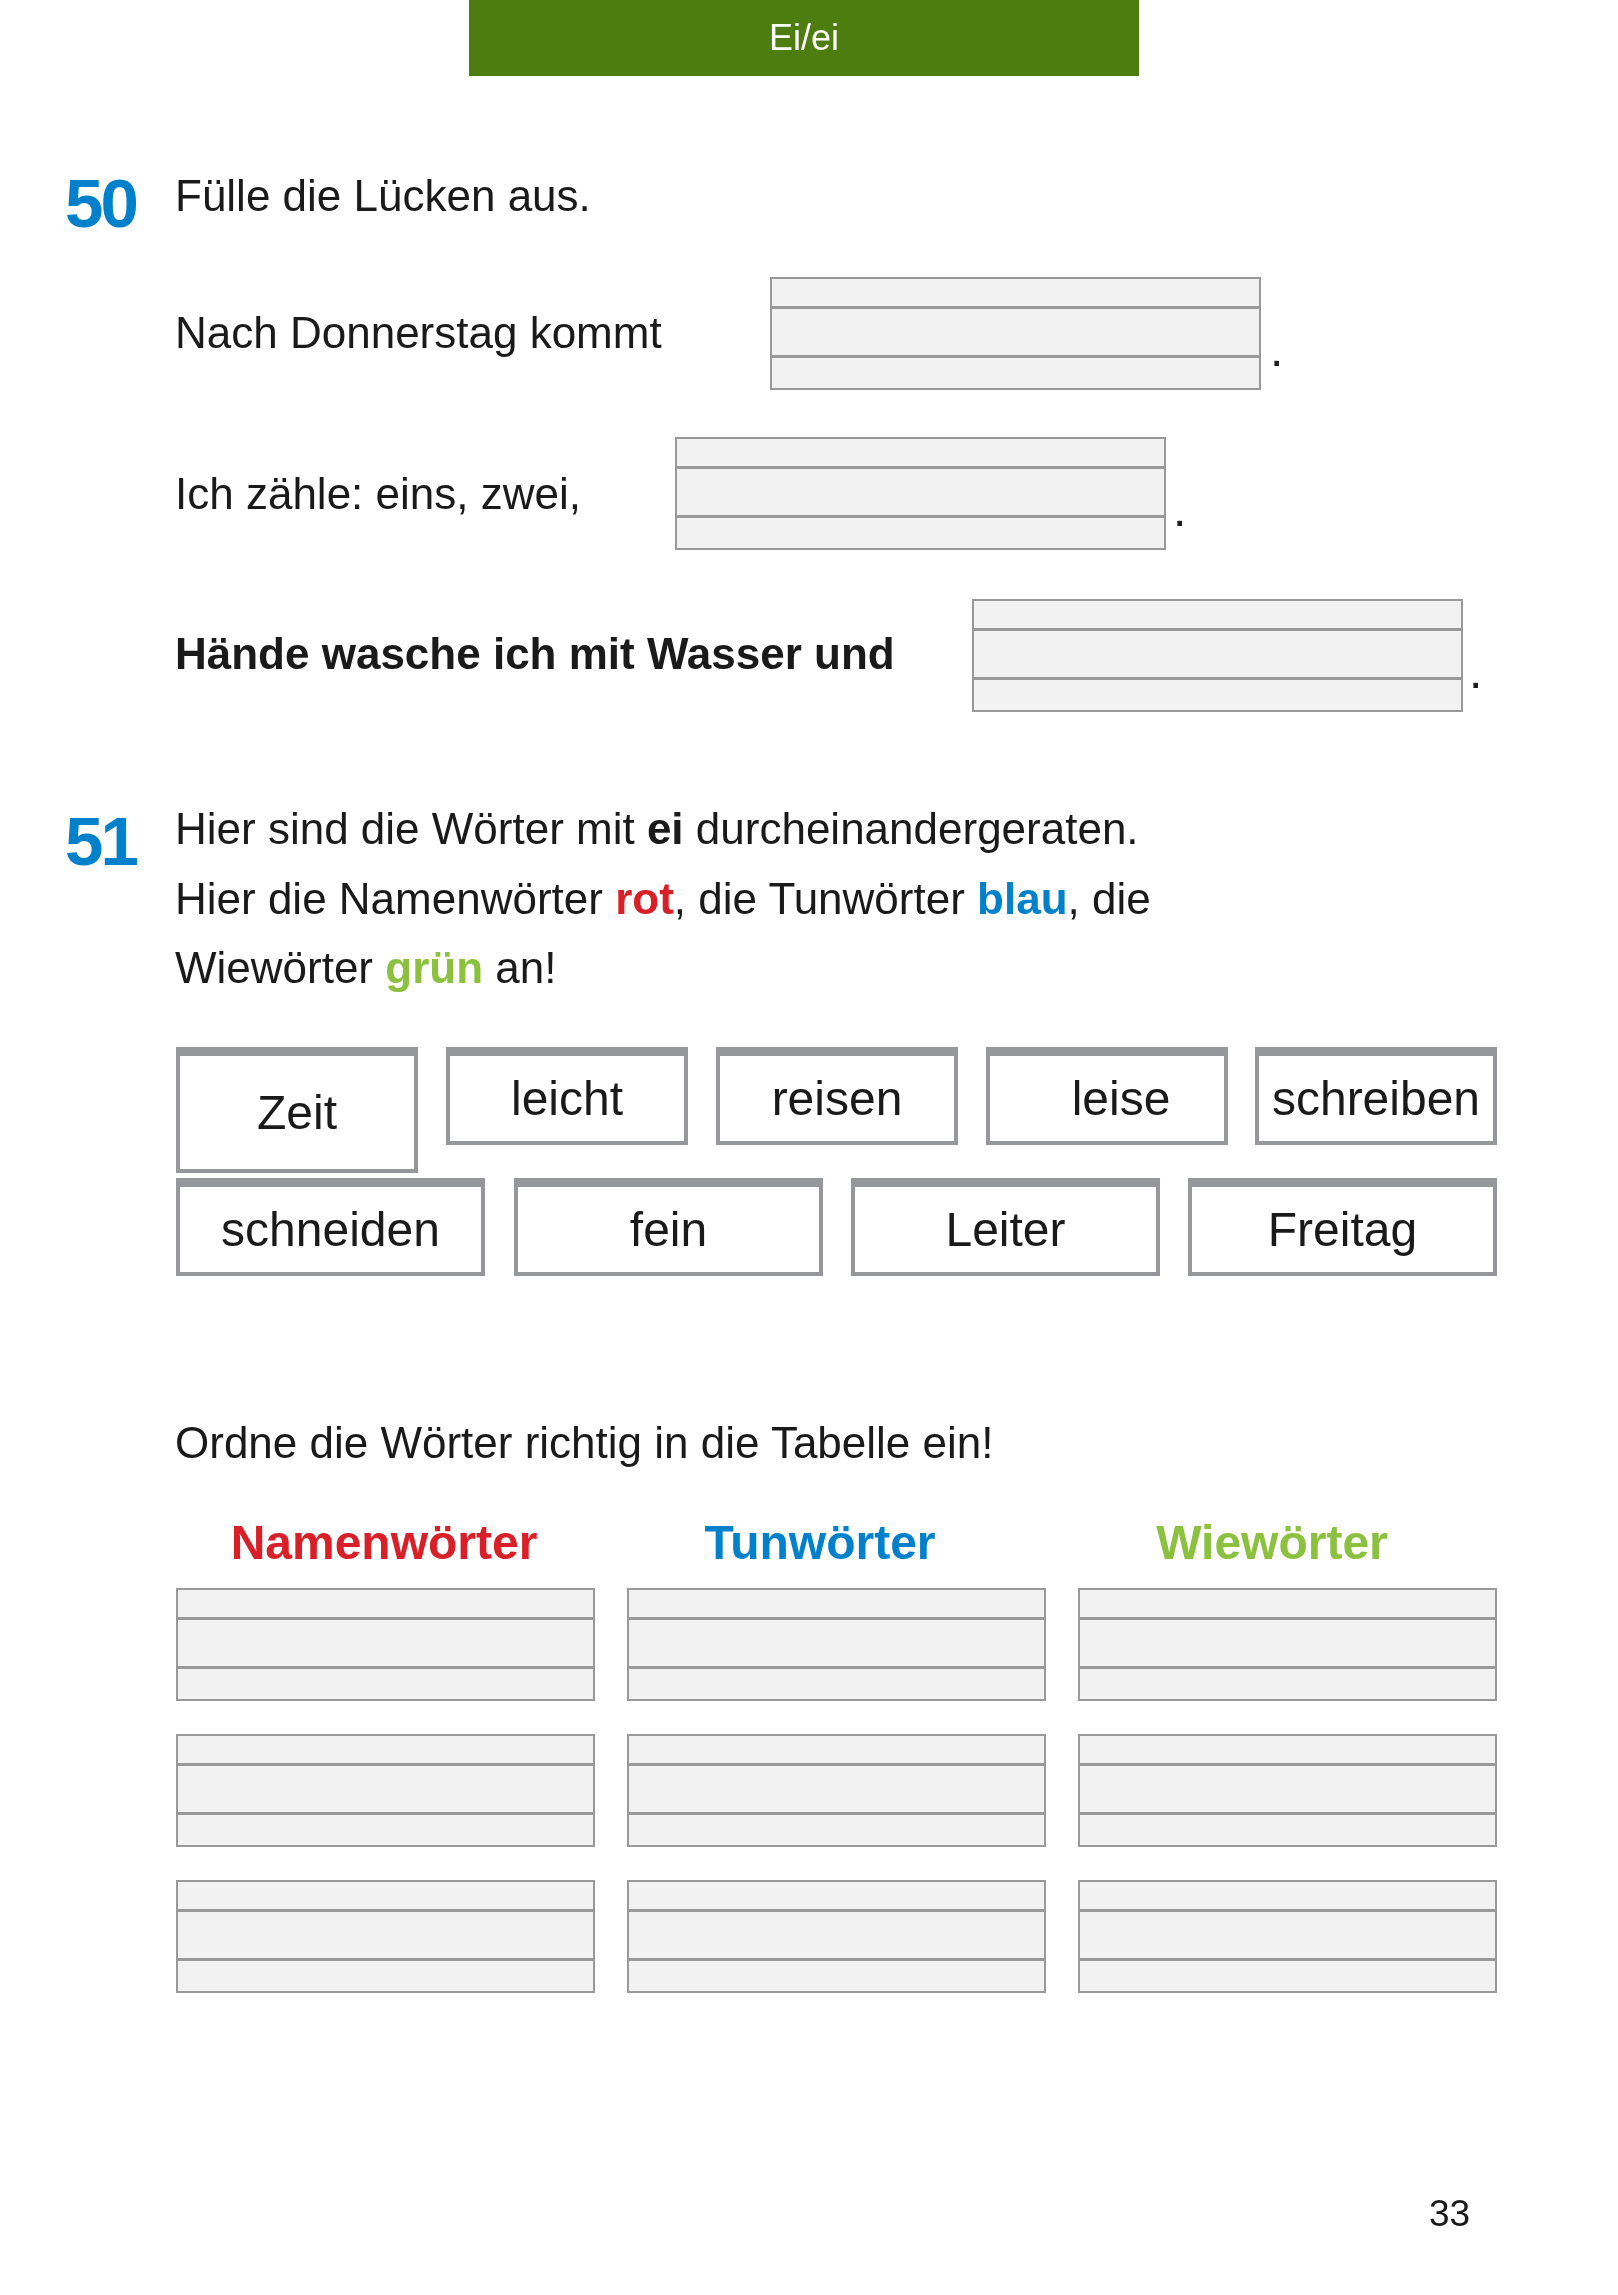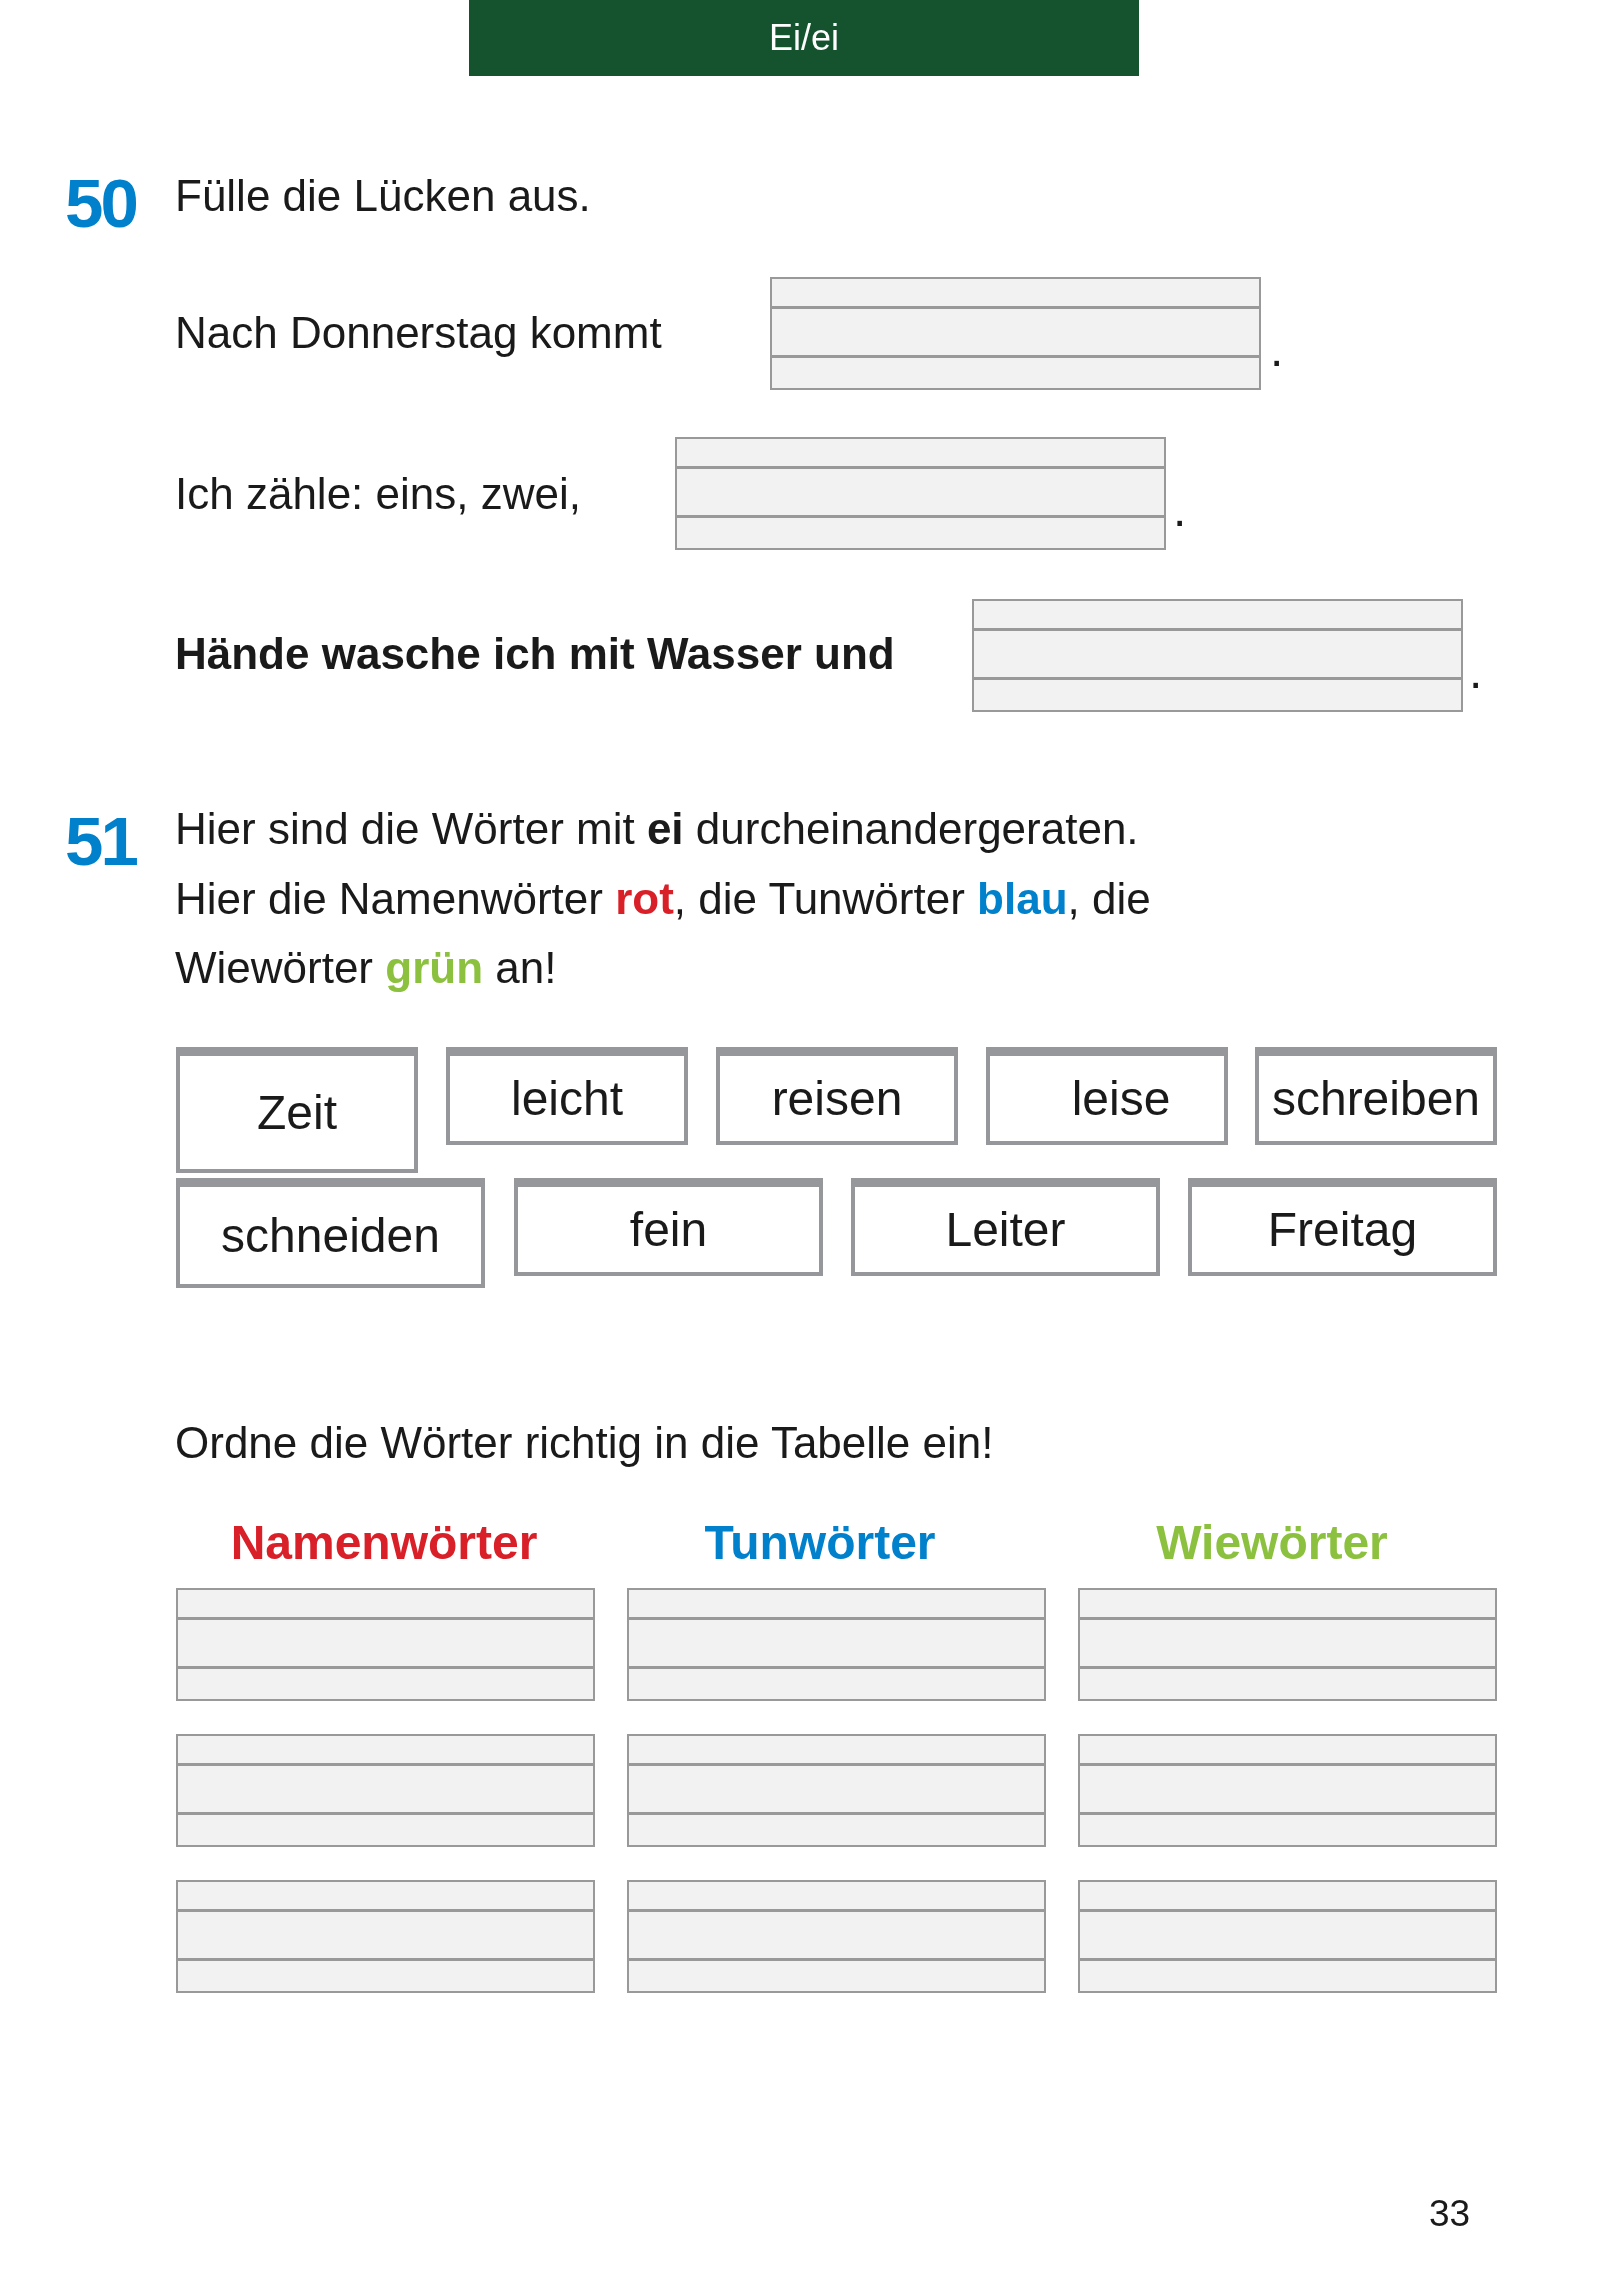--- a/index.html
+++ b/index.html
@@ -1,19 +1,19 @@
 <!DOCTYPE html>
 <html style="font-size:7.4px"><head>
 <meta charset="utf-8">
 <style>
   html, body { margin:0; padding:0; }
   body { width:1618px; height:2295px; background:#ffffff; position:relative; overflow:hidden;
          font-family:"Liberation Sans", "DejaVu Sans", sans-serif; color:#1a1a1a; }
   .abs { position:absolute; }
-  .header-bar { left:469px; top:0; width:670px; height:76px; background:#14532d;
+  .header-bar { left:469px; top:0; width:670px; height:76px; background:#4d7c0f;
                 color:#fff; font-size:36px; display:flex; align-items:center; justify-content:center; }
   .num { font-weight:bold; color:#0180cc; font-size:69px; line-height:1; letter-spacing:-2.8px; }
   .txt { font-size:44px; line-height:1; white-space:nowrap; }
   .lines { border:2.8px solid #999; background:#f2f2f2; box-sizing:border-box; }
   .lines .l1, .lines .l2 { position:absolute; left:0; right:0; height:2.8px; background:#999; }
   .lines .l1 { top:25%; }
   .lines .l2 { top:70%; }
   .dot { font-size:48px; line-height:1; }
   .word { border:4.6px solid #96979a; border-top-width:9.3px; box-sizing:border-box; background:#fff;
           display:flex; align-items:center; justify-content:center; font-size:48px; }
@@ -73,21 +73,21 @@
 <div class="abs word" style="left:716px; top:1047px; width:242px; height:98px;">
     <span>reisen</span>
   </div>
 <div class="abs word" style="left:986px; top:1047px; width:242px; height:98px;padding-left:28px;">
     <span>leise</span>
   </div>
 <div class="abs word" style="left:1255px; top:1047px; width:242px; height:98px;">
     <span>schreiben</span>
   </div>
 
-<div class="abs word" style="left:176px; top:1178px; width:309px; height:110px;">
+<div class="abs word" style="left:176px; top:1178px; width:309px; height:98px;">
     <span>schneiden</span>
   </div>
 <div class="abs word" style="left:514px; top:1178px; width:309px; height:98px;">
     <span>fein</span>
   </div>
 <div class="abs word" style="left:851px; top:1178px; width:309px; height:98px;">
     <span>Leiter</span>
   </div>
 <div class="abs word" style="left:1188px; top:1178px; width:309px; height:98px;">
     <span>Freitag</span>

